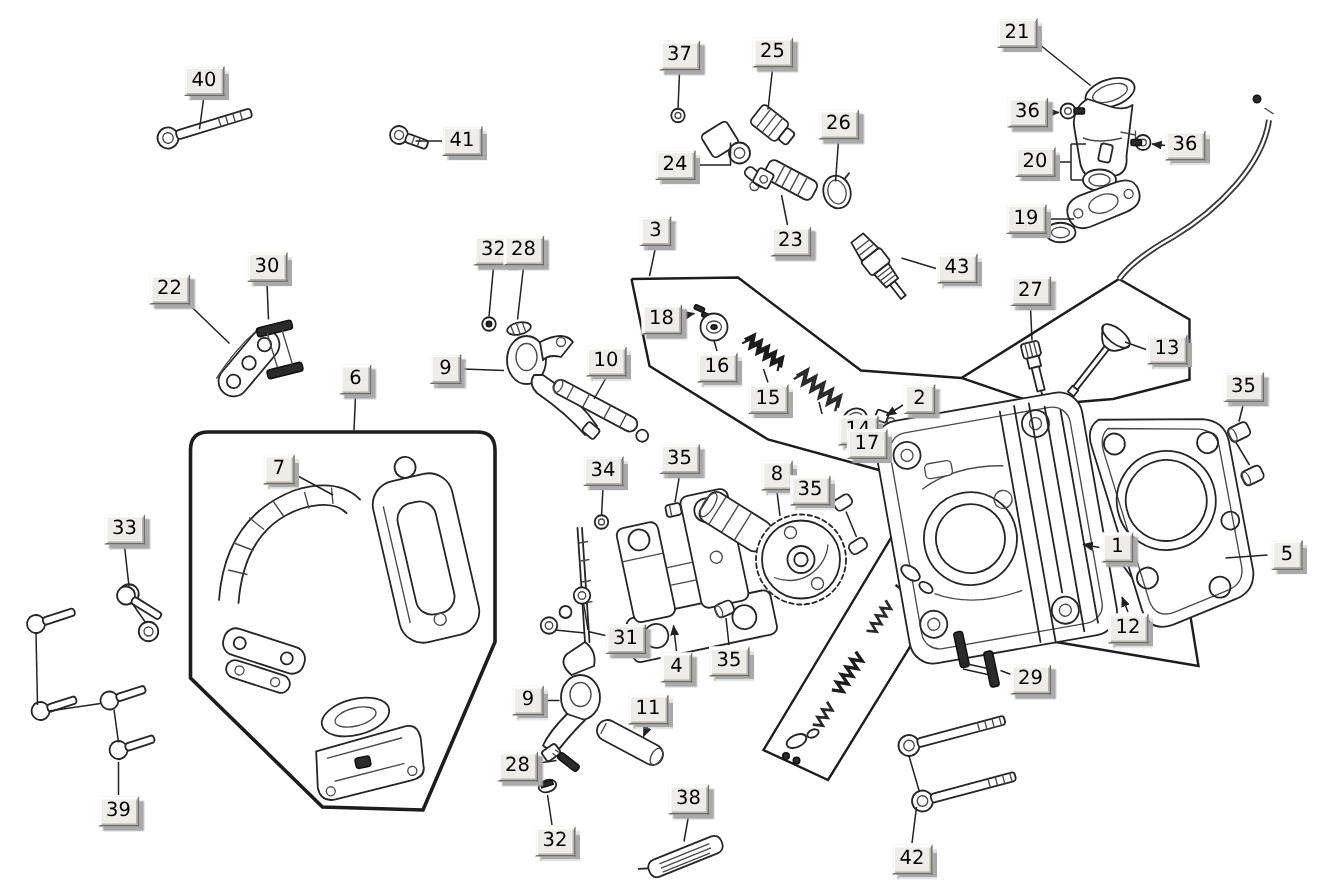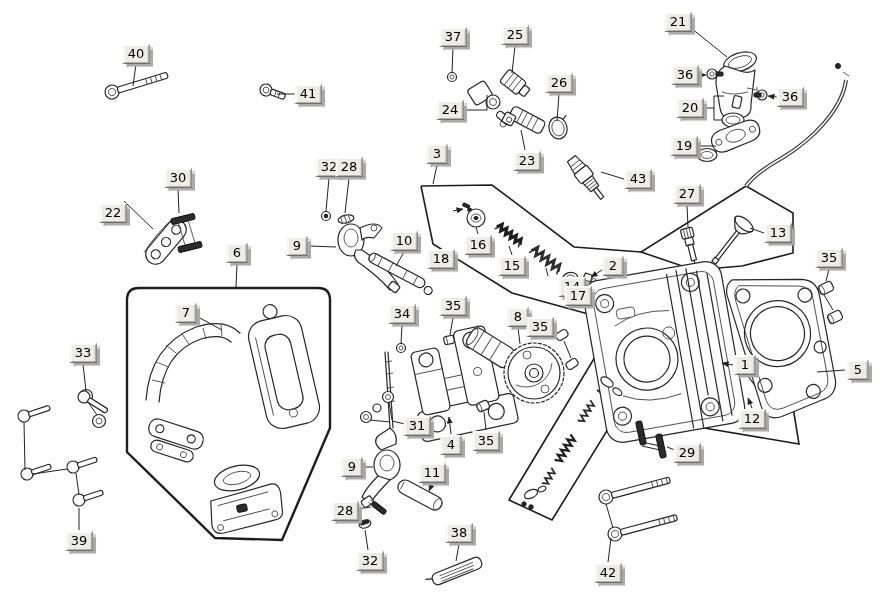--- a/index.html
+++ b/index.html
@@ -517,28 +517,28 @@
       <div class="plabel" style="left: 450px; top: 110px; text-align: center;">24</div>
       <div class="plabel" style="left: 527px; top: 161px;">23</div>
       <div class="plabel" style="left: 678px; top: 22px;">21</div>
       <div class="plabel" style="left: 685px; top: 75px;">36</div>
       <div class="plabel" style="left: 790px; top: 97px;">36</div>
       <div class="plabel" style="left: 690px; top: 108px;">20</div>
       <div class="plabel" style="left: 684px; top: 146px;">19</div>
       <div class="plabel" style="left: 638px; top: 179px;">43</div>
       <div class="plabel" style="left: 687px; top: 194px;">27</div>
       <div class="plabel" style="left: 778px; top: 233px;">13</div>
-      <div class="plabel" style="left: 113px; top: 193px; margin-top: 20px;">22</div>
+      <div class="plabel" style="left: 113px; top: 193px;">22</div>
       <div class="plabel" style="left: 178px; top: 178px;">30</div>
       <div class="plabel" style="left: 329px; top: 167px;">32</div>
       <div class="plabel" style="left: 349px; top: 167px;">28</div>
       <div class="plabel" style="left: 437px; top: 154px;">3</div>
       <div class="plabel" style="left: 297px; top: 246px;">9</div>
       <div class="plabel" style="left: 404px; top: 241px;">10</div>
-      <div class="plabel" style="left: 441px; top: 213px; margin-top: 46px;">18</div>
+      <div class="plabel" style="left: 441px; top: 213px;">18</div>
       <div class="plabel" style="left: 478px; top: 245px;">16</div>
       <div class="plabel" style="left: 512px; top: 266px;">15</div>
       <div class="plabel" style="left: 572px; top: 287px;">14</div>
       <div class="plabel" style="left: 578px; top: 296px;">17</div>
       <div class="plabel" style="left: 613px; top: 266px;">2</div>
       <div class="plabel" style="left: 237px; top: 253px;">6</div>
       <div class="plabel" style="left: 186px; top: 313px;">7</div>
       <div class="plabel" style="left: 83px; top: 353px;">33</div>
       <div class="plabel" style="left: 402px; top: 314px;">34</div>
       <div class="plabel" style="left: 453px; top: 306px;">35</div>

